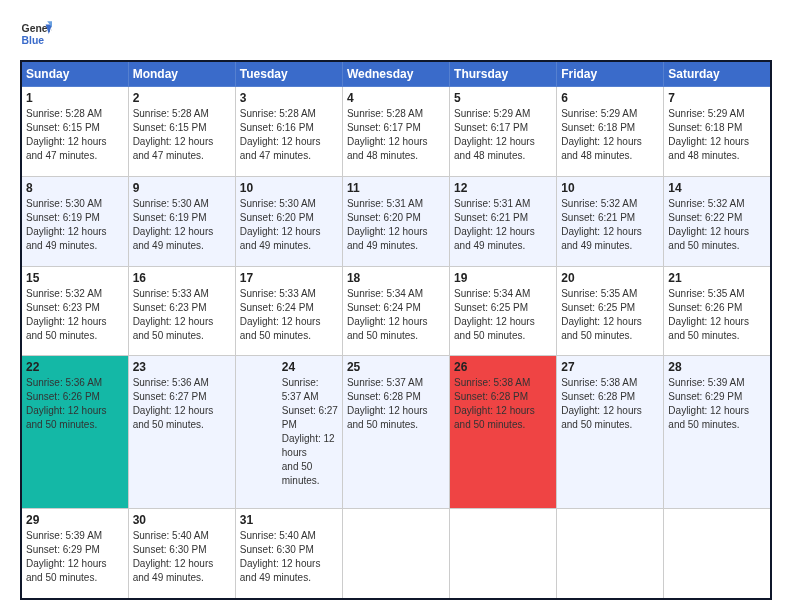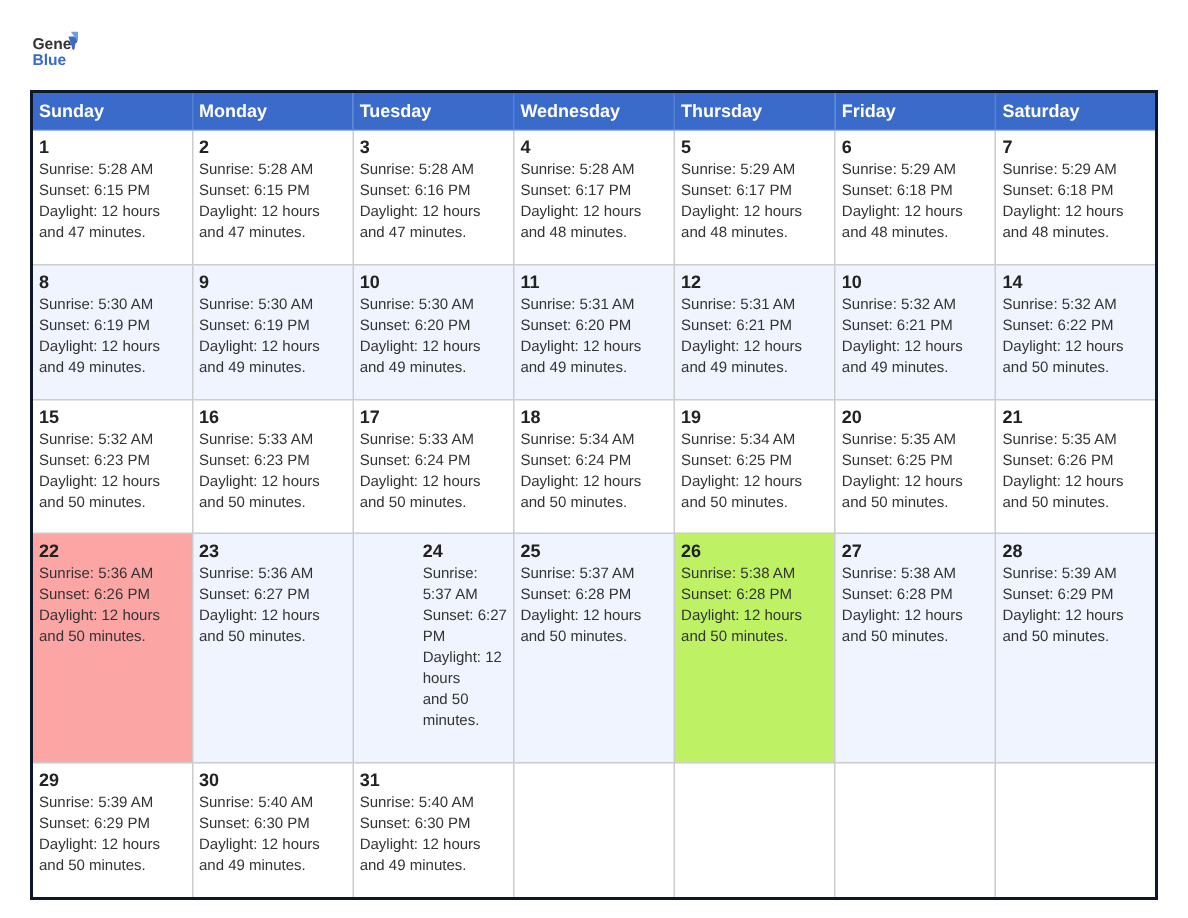--- a/index.html
+++ b/index.html
@@ -267,21 +267,21 @@
           </td>
           <td>
             <span class="day-number">21</span>
             <div class="day-info" style="white-space: pre-line;">Sunrise: 5:35 AM
 Sunset: 6:26 PM
 Daylight: 12 hours
 and 50 minutes.</div>
           </td>
         </tr>
         <tr style="background: rgb(240, 244, 255);">
-          <td style="background: #fca5a5;">
+          <td style="background: #14b8a6;">
             <span class="day-number">22</span>
             <div class="day-info" style="white-space: pre-line;">Sunrise: 5:36 AM
 Sunset: 6:26 PM
 Daylight: 12 hours
 and 50 minutes.</div>
           </td>
           <td style="background: rgb(240, 244, 255); margin-top: 47px;">
             <span class="day-number">23</span>
             <div class="day-info" style="white-space: pre-line;">Sunrise: 5:36 AM
 Sunset: 6:27 PM
@@ -295,21 +295,21 @@
 Daylight: 12 hours
 and 50 minutes.</div>
           </td>
           <td style="background: rgb(240, 244, 255);">
             <span class="day-number">25</span>
             <div class="day-info" style="white-space: pre-line;">Sunrise: 5:37 AM
 Sunset: 6:28 PM
 Daylight: 12 hours
 and 50 minutes.</div>
           </td>
-          <td style="background: #bef264;">
+          <td style="background: #ef4444;">
             <span class="day-number">26</span>
             <div class="day-info" style="white-space: pre-line;">Sunrise: 5:38 AM
 Sunset: 6:28 PM
 Daylight: 12 hours
 and 50 minutes.</div>
           </td>
           <td style="background: rgb(240, 244, 255);">
             <span class="day-number">27</span>
             <div class="day-info" style="white-space: pre-line;">Sunrise: 5:38 AM
 Sunset: 6:28 PM

